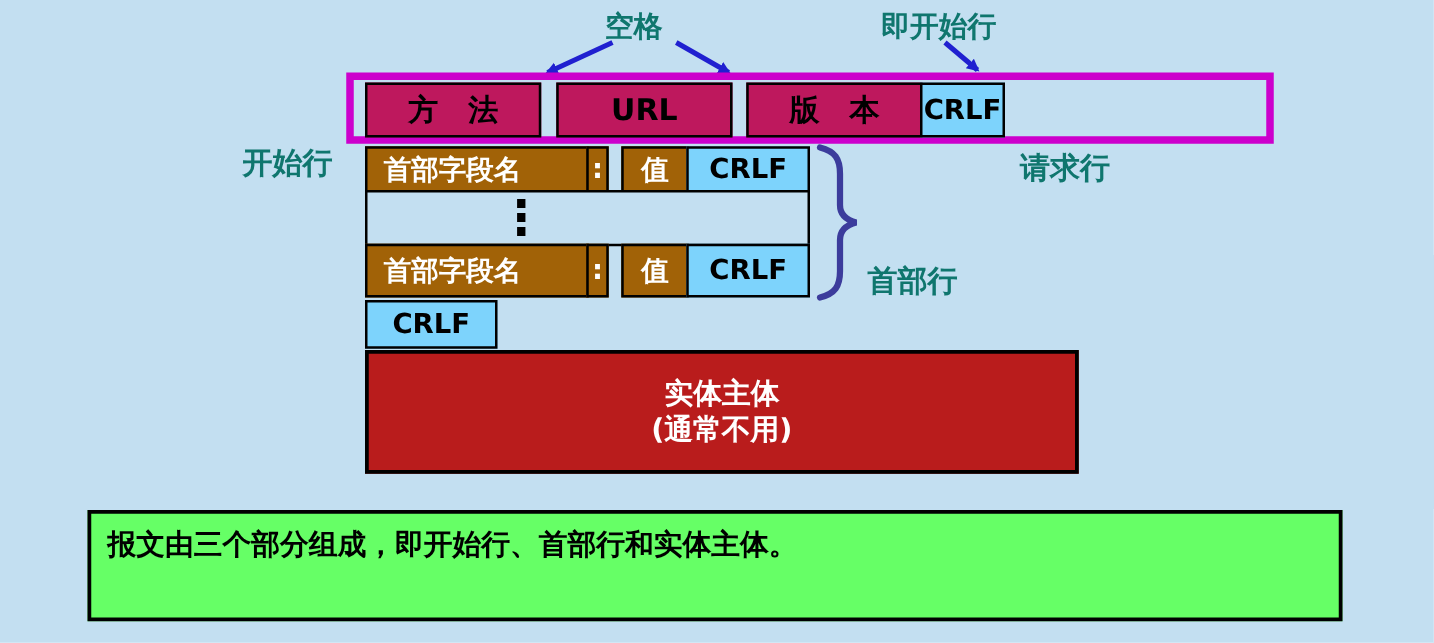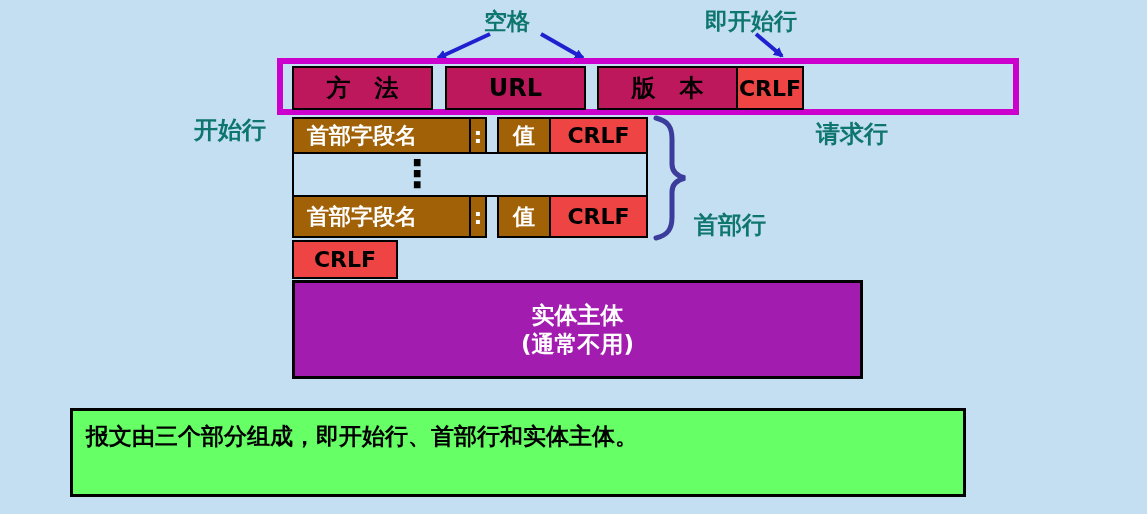--- a/index.html
+++ b/index.html
@@ -23,40 +23,40 @@
     position:absolute;left:277px;top:58px;width:742px;height:57px;
     border:6px solid #CC00CC;background:transparent;box-sizing:border-box;
   }
   .cell{
     position:absolute;box-sizing:border-box;
     border:2px solid #000;
     display:flex;align-items:center;justify-content:center;
     font-weight:bold;white-space:nowrap;
   }
   .green{background:#be185d;color:#000;font-size:24px;}
-  .cyan{background:#ef4444;color:#000;font-size:22px;}
+  .cyan{background:#7dd3fc;color:#000;font-size:22px;}
   .dblue{background:#a16207;color:#fff;font-size:22px;}
   .field{justify-content:flex-start;padding-left:13px;}
   .dotsbox{
     position:absolute;box-sizing:border-box;border:2px solid #000;
     background:#C3DFF1;
   }
   .dots{
     position:absolute;left:104px;top:-6px;width:30px;
     color:#000;font-weight:bold;font-size:38px;line-height:52px;
     text-align:center;
   }
   .entity{
     position:absolute;left:292px;top:280px;width:571px;height:99px;
-    box-sizing:border-box;border:3px solid #000;background:#a21caf;
+    box-sizing:border-box;border:3px solid #000;background:#b91c1c;
     display:flex;flex-direction:column;align-items:center;justify-content:center;
     color:#fff;font-weight:bold;font-size:23px;line-height:29px;text-align:center;
   }
   .note{
-    position:absolute;left:70px;top:408px;width:896px;height:89px;
+    position:absolute;left:70px;top:408px;width:1004px;height:89px;
     box-sizing:border-box;border:3px solid #000;background:#66FF66;
     color:#000;font-weight:bold;font-size:23px;line-height:33px;
     padding:9px 0 0 13px;
   }
   .note div{white-space:nowrap;}
 </style>
 </head>
 <body>
 
 <div class="canvas">

